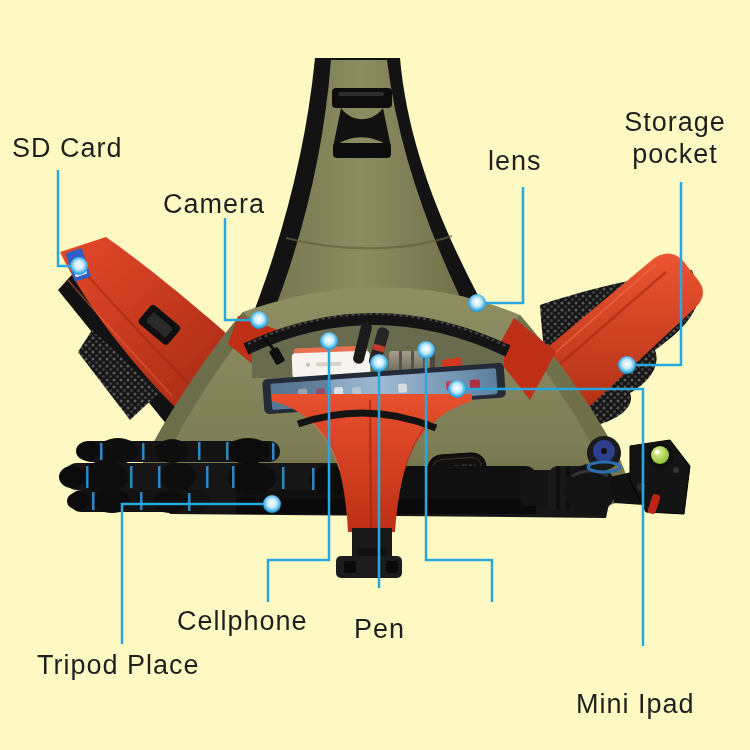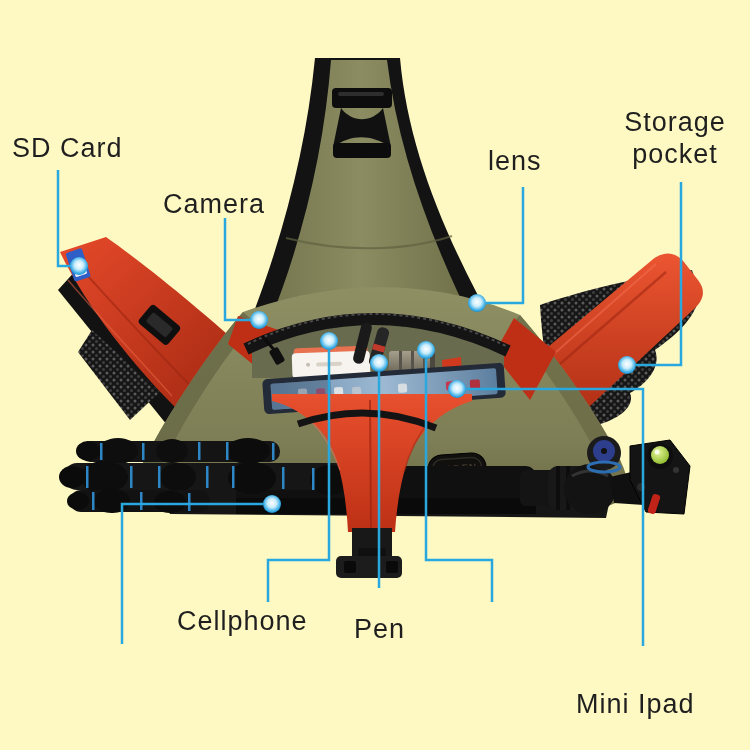--- a/index.html
+++ b/index.html
@@ -278,14 +278,15 @@
       <circle cx="272" cy="504" r="9" fill="url(#gDot)"></circle>
     </g>
   </svg>
 
   <div class="lbl" id="lbl-sd">SD Card</div>
   <div class="lbl" id="lbl-camera">Camera</div>
   <div class="lbl" id="lbl-lens">lens</div>
   <div class="lbl" id="lbl-cellphone">Cellphone</div>
   <div class="lbl center" id="lbl-storage">Storage pocket</div>
   <div class="lbl" id="lbl-pen">Pen</div>
+  <div class="lbl" id="lbl-tripod">Tripod Place</div>
   <div class="lbl" id="lbl-mini">Mini Ipad</div>
 </div>
 
 </body></html>

